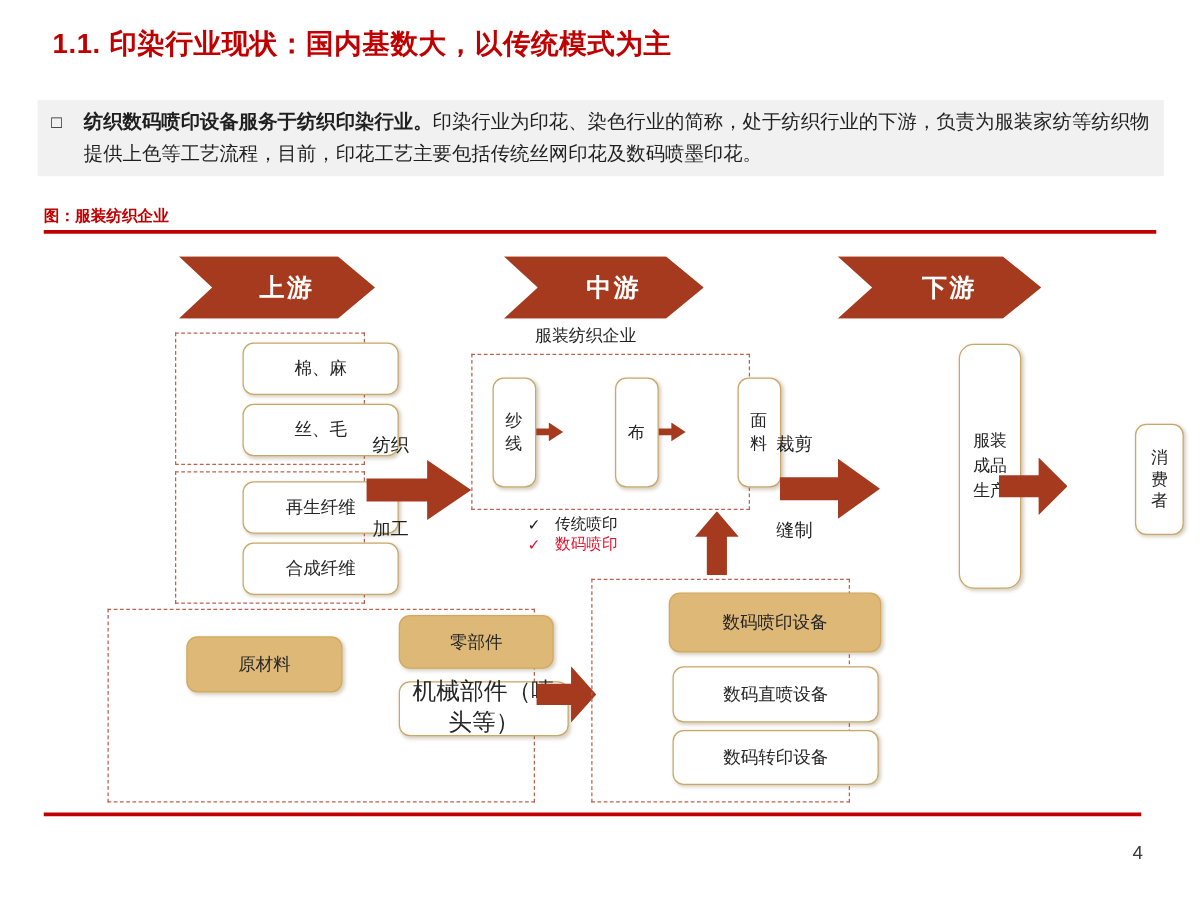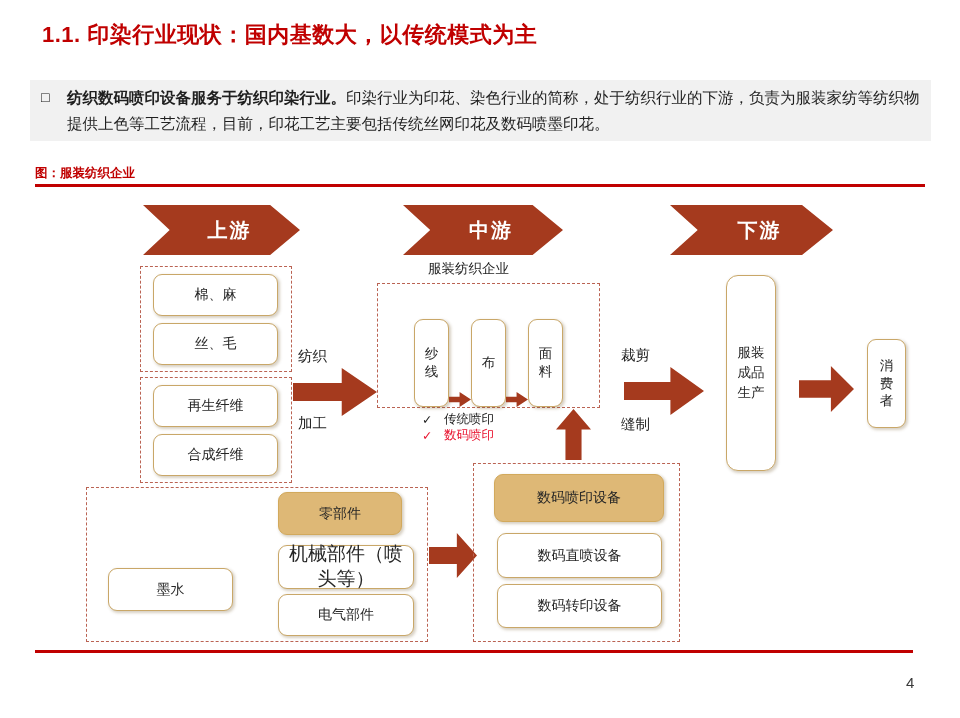--- a/index.html
+++ b/index.html
@@ -24,27 +24,27 @@
             display:flex; align-items:center; justify-content:center; padding-left:16px;
             clip-path:polygon(0 0, 81% 0, 100% 50%, 81% 100%, 0 100%, 17% 50%); }
   .banner-1 { left:143px; width:157px; }
   .banner-2 { left:403px; width:160px; }
   .banner-3 { left:670px; width:163px; }
 
   .dash { position:absolute; border:1.5px dashed #BA6353; }
   .dash-up1 { left:140px; top:266px; width:152px; height:106px; }
   .dash-up2 { left:140px; top:377px; width:152px; height:106px; }
   .dash-mid { left:377px; top:283px; width:223px; height:125px;
-              display:flex; align-items:flex-end; justify-content:center; }
+              display:flex; align-items:center; justify-content:center; }
   .dash-supplies { left:86px; top:487px; width:342px; height:155px; }
   .dash-equip { left:473px; top:463px; width:207px; height:179px; }
 
   .pill { position:absolute; background:#ffffff; border:1.5px solid #C9A768; border-radius:9px;
           color:#262626; font-size:14px; display:flex; align-items:center; justify-content:center;
-          text-align:center; box-shadow:1.5px 1.5px 3px rgba(110,85,40,.28); }
+          text-align:center; box-shadow:1.5px 1.5px 3px rgba(110,85,40,.28);margin-left:41px; }
   .pill.tan { background:#DEB876; border-color:#D2A95C; }
   .pill-v { position:static; flex:0 0 auto; width:35px; height:88px; }
   .pill-v .vtxt, .vtxt { display:block; width:16px; word-break:break-all; line-height:1.3; font-size:13.5px; text-align:center; }
   .vtxt2 { display:block; width:29px; word-break:break-all; line-height:1.5; font-size:13.5px; text-align:center; }
 
   .arrow-right { position:absolute; background:#A53A1E;
                  clip-path:polygon(0 31%, 58% 31%, 58% 0, 100% 50%, 58% 100%, 58% 69%, 0 69%); }
   .step-arrow { position:static; flex:0 0 auto; width:22px; height:15px; background:#A53A1E;
                 clip-path:polygon(0 32%, 48% 32%, 48% 0, 100% 50%, 48% 100%, 48% 68%, 0 68%); }
   .arrow-up { position:absolute; background:#A53A1E;
@@ -132,24 +132,23 @@
 
   <div class="pill" style="left:726px; top:275px; width:50px; height:196px; border-radius:12px;">
     <span class="vtxt2">服装成品生产</span>
   </div>
   <div class="arrow-right" style="left:799px; top:366px; width:55px; height:46px;"></div>
   <div class="pill" style="left:867px; top:339px; width:39px; height:89px;">
     <span class="vtxt">消费者</span>
   </div>
 
   <div class="dash dash-supplies">
-    <div class="pill" style="left:21px; top:80px; width:125px; height:43px;">墨水</div>
+    <div class="pill tan" style="left:21px; top:21px; width:125px; height:45px;">原材料</div>
     <div class="pill tan" style="left:191px; top:4px; width:124px; height:43px;">零部件</div>
     <div class="pill" style="left:191px; top:57px; width:136px; height:44px; font-size:19px; line-height:1.3; padding:2px 9px;">机械部件（喷头等）</div>
-    <div class="pill" style="left:191px; top:106px; width:136px; height:42px;">电气部件</div>
   </div>
 
   <div class="arrow-right" style="left:429px; top:533px; width:48px; height:45px;"></div>
 
   <div class="dash dash-equip">
     <div class="pill tan" style="left:20px; top:10px; width:170px; height:48px;">数码喷印设备</div>
     <div class="pill" style="left:23px; top:69px; width:165px; height:45px;">数码直喷设备</div>
     <div class="pill" style="left:23px; top:120px; width:165px; height:44px;">数码转印设备</div>
   </div>
 

